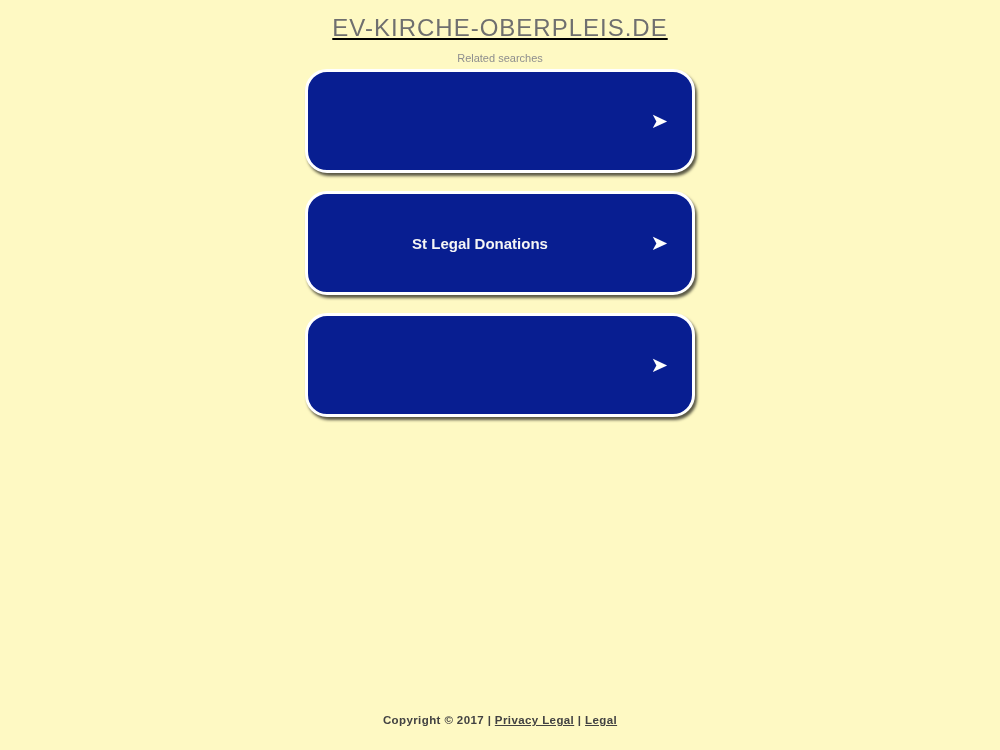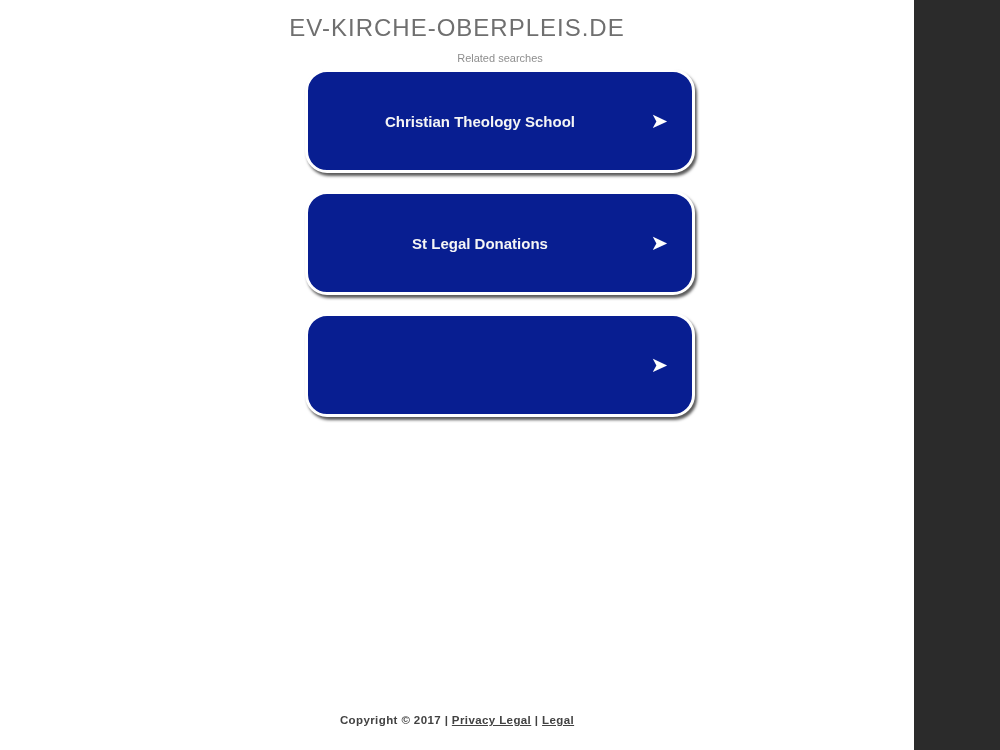--- a/index.html
+++ b/index.html
@@ -6,23 +6,24 @@
     margin: 0;
     padding: 0;
     width: 1000px;
     height: 750px;
     overflow: hidden;
     background: #2b2b2b;
     font-family: "Liberation Sans", sans-serif;
   }
   .page {
     position: relative;
-    width: 914px;
+    width: 1000px;
     height: 750px;
-    background: #ffffff;
+    background: #fef9c3;
+    text-decoration: underline;
   }
   .domain-title {
     margin: 0;
     padding-top: 14px;
     text-align: center;
     font-size: 24px;
     font-weight: 400;
     letter-spacing: 1px;
     color: #6f6f6f;
     text-transform: uppercase;
@@ -95,21 +96,20 @@
 <body>
 
 <div class="page">
 
   <h1 class="domain-title">EV-KIRCHE-OBERPLEIS.DE</h1>
 
   <div class="search-col">
     <div class="related-label">Related searches</div>
 
     <a class="search-btn">
-      <span class="btn-label">Christian Theology School</span>
       <span class="arrow">➤</span>
     </a>
 
     <a class="search-btn">
       <span class="btn-label">St Legal Donations</span>
       <span class="arrow">➤</span>
     </a>
 
     <a class="search-btn">
       <span class="arrow">➤</span>

